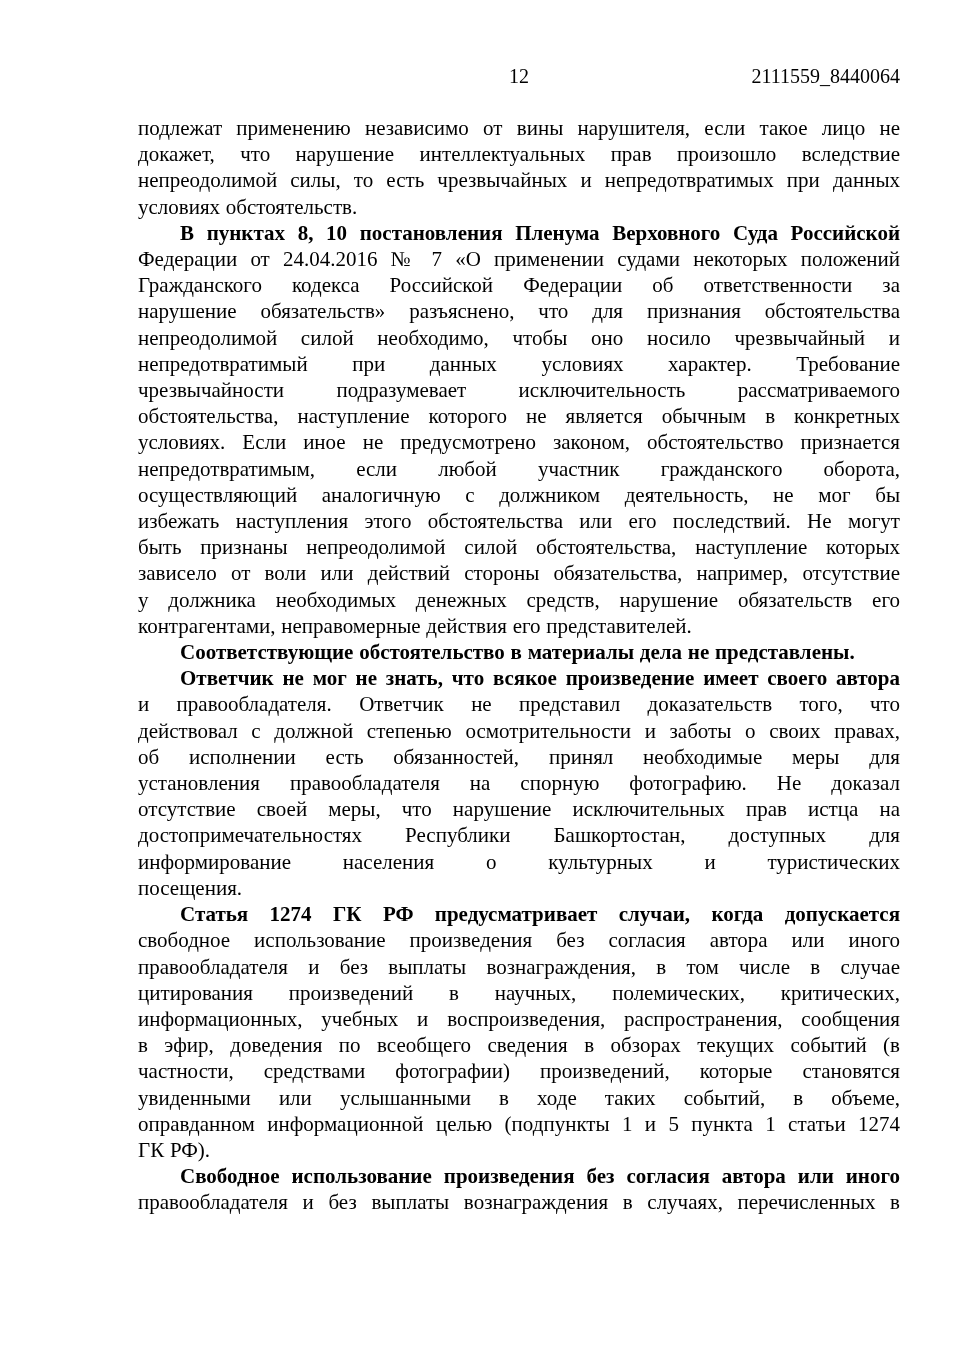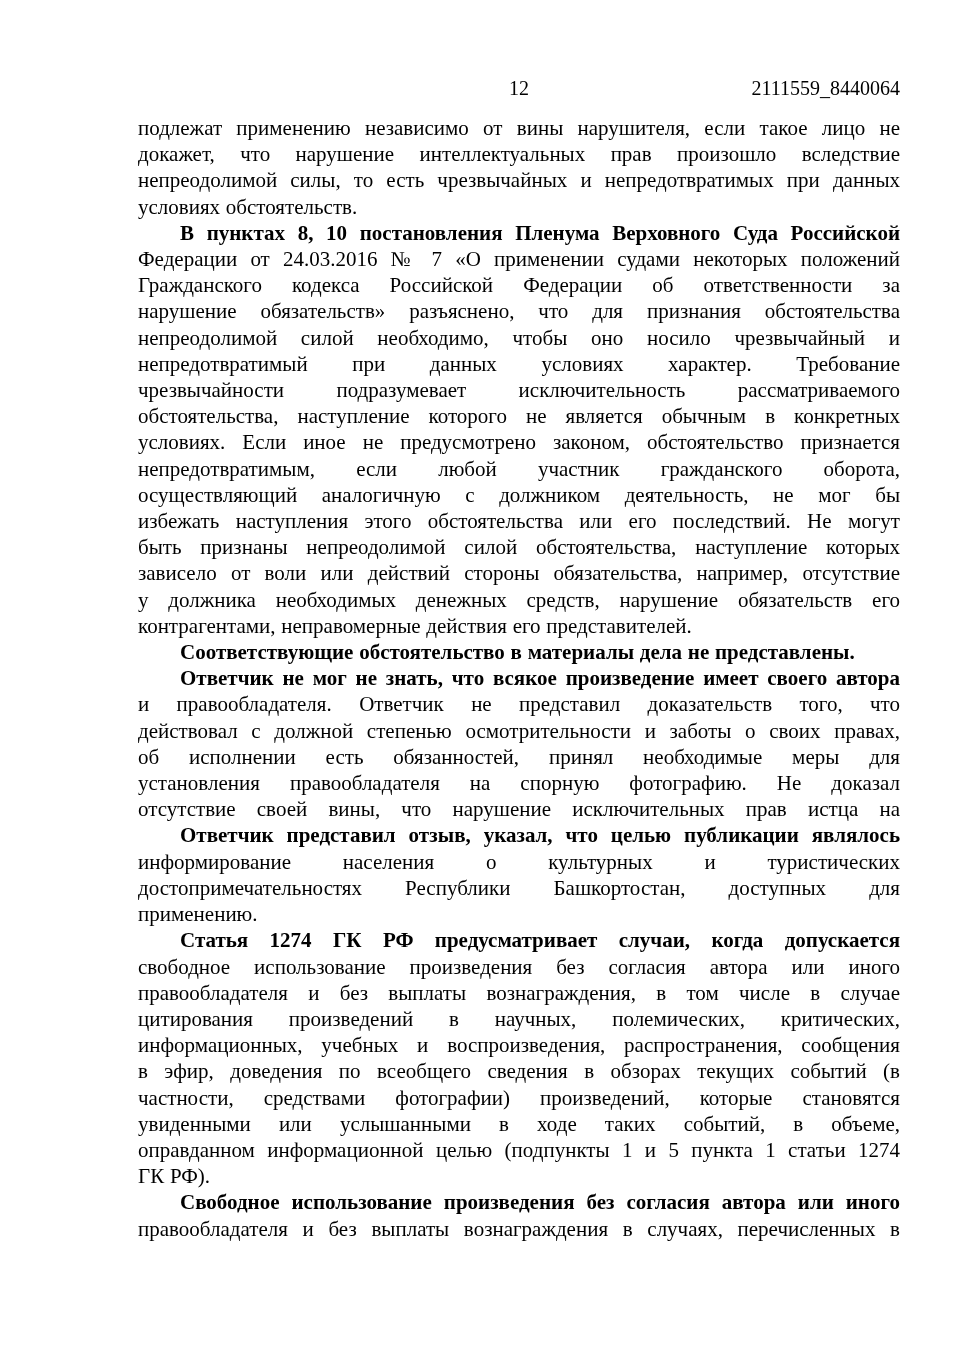--- a/index.html
+++ b/index.html
@@ -11,21 +11,21 @@
     position: relative;
     width: 969px;
     height: 1371px;
     background: #ffffff;
     color: #000000;
     font-family: "Liberation Serif", "DejaVu Serif", serif;
     overflow: hidden;
   }
   .header {
     position: absolute;
-    top: 76px;
+    top: 64px;
     left: 138px;
     width: 762px;
     height: 26px;
     font-size: 20px;
     line-height: 24px;
   }
   .page-number {
     position: absolute;
     left: 0;
     right: 0;
@@ -66,46 +66,45 @@
   <div class="header">
     <span class="page-number">12</span>
     <span class="doc-id">2111559_8440064</span>
   </div>
   <div class="body-text">
       <div class="line">подлежат применению независимо от вины нарушителя, если такое лицо не</div>
       <div class="line">докажет, что нарушение интеллектуальных прав произошло вследствие</div>
       <div class="line">непреодолимой силы, то есть чрезвычайных и непредотвратимых при данных</div>
       <div class="line last">условиях обстоятельств.</div>
       <div class="line indent">В пунктах 8, 10 постановления Пленума Верховного Суда Российской</div>
-      <div class="line">Федерации от 24.03.2016 № 7 «О применении судами некоторых положений</div>
+      <div class="line">Федерации от 24.04.2016 № 7 «О применении судами некоторых положений</div>
       <div class="line">Гражданского кодекса Российской Федерации об ответственности за</div>
       <div class="line">нарушение обязательств» разъяснено, что для признания обстоятельства</div>
       <div class="line">непреодолимой силой необходимо, чтобы оно носило чрезвычайный и</div>
       <div class="line">непредотвратимый при данных условиях характер. Требование</div>
       <div class="line">чрезвычайности подразумевает исключительность рассматриваемого</div>
       <div class="line">обстоятельства, наступление которого не является обычным в конкретных</div>
       <div class="line">условиях. Если иное не предусмотрено законом, обстоятельство признается</div>
       <div class="line">непредотвратимым, если любой участник гражданского оборота,</div>
       <div class="line">осуществляющий аналогичную с должником деятельность, не мог бы</div>
       <div class="line">избежать наступления этого обстоятельства или его последствий. Не могут</div>
       <div class="line">быть признаны непреодолимой силой обстоятельства, наступление которых</div>
       <div class="line">зависело от воли или действий стороны обязательства, например, отсутствие</div>
       <div class="line">у должника необходимых денежных средств, нарушение обязательств его</div>
       <div class="line last">контрагентами, неправомерные действия его представителей.</div>
       <div class="line indent last">Соответствующие обстоятельство в материалы дела не представлены.</div>
       <div class="line indent">Ответчик не мог не знать, что всякое произведение имеет своего автора</div>
       <div class="line">и правообладателя. Ответчик не представил доказательств того, что</div>
       <div class="line">действовал с должной степенью осмотрительности и заботы о своих правах,</div>
       <div class="line">об исполнении есть обязанностей, принял необходимые меры для</div>
       <div class="line">установления правообладателя на спорную фотографию. Не доказал</div>
-      <div class="line">отсутствие своей вины, что нарушение исключительных прав истца на</div>
-      <div class="line indent">Ответчик представил отзыв, указал, что целью публикации являлось</div>
+      <div class="line">отсутствие своей меры, что нарушение исключительных прав истца на</div>
+      <div class="line">достопримечательностях Республики Башкортостан, доступных для</div>
       <div class="line">информирование населения о культурных и туристических</div>
-      <div class="line">достопримечательностях Республики Башкортостан, доступных для</div>
-      <div class="line last">применению.</div>
+      <div class="line last">посещения.</div>
       <div class="line indent">Статья 1274 ГК РФ предусматривает случаи, когда допускается</div>
       <div class="line">свободное использование произведения без согласия автора или иного</div>
       <div class="line">правообладателя и без выплаты вознаграждения, в том числе в случае</div>
       <div class="line">цитирования произведений в научных, полемических, критических,</div>
       <div class="line">информационных, учебных и воспроизведения, распространения, сообщения</div>
       <div class="line">в эфир, доведения по всеобщего сведения в обзорах текущих событий (в</div>
       <div class="line">частности, средствами фотографии) произведений, которые становятся</div>
       <div class="line">увиденными или услышанными в ходе таких событий, в объеме,</div>
       <div class="line">оправданном информационной целью (подпункты 1 и 5 пункта 1 статьи 1274</div>
       <div class="line last">ГК РФ).</div>

